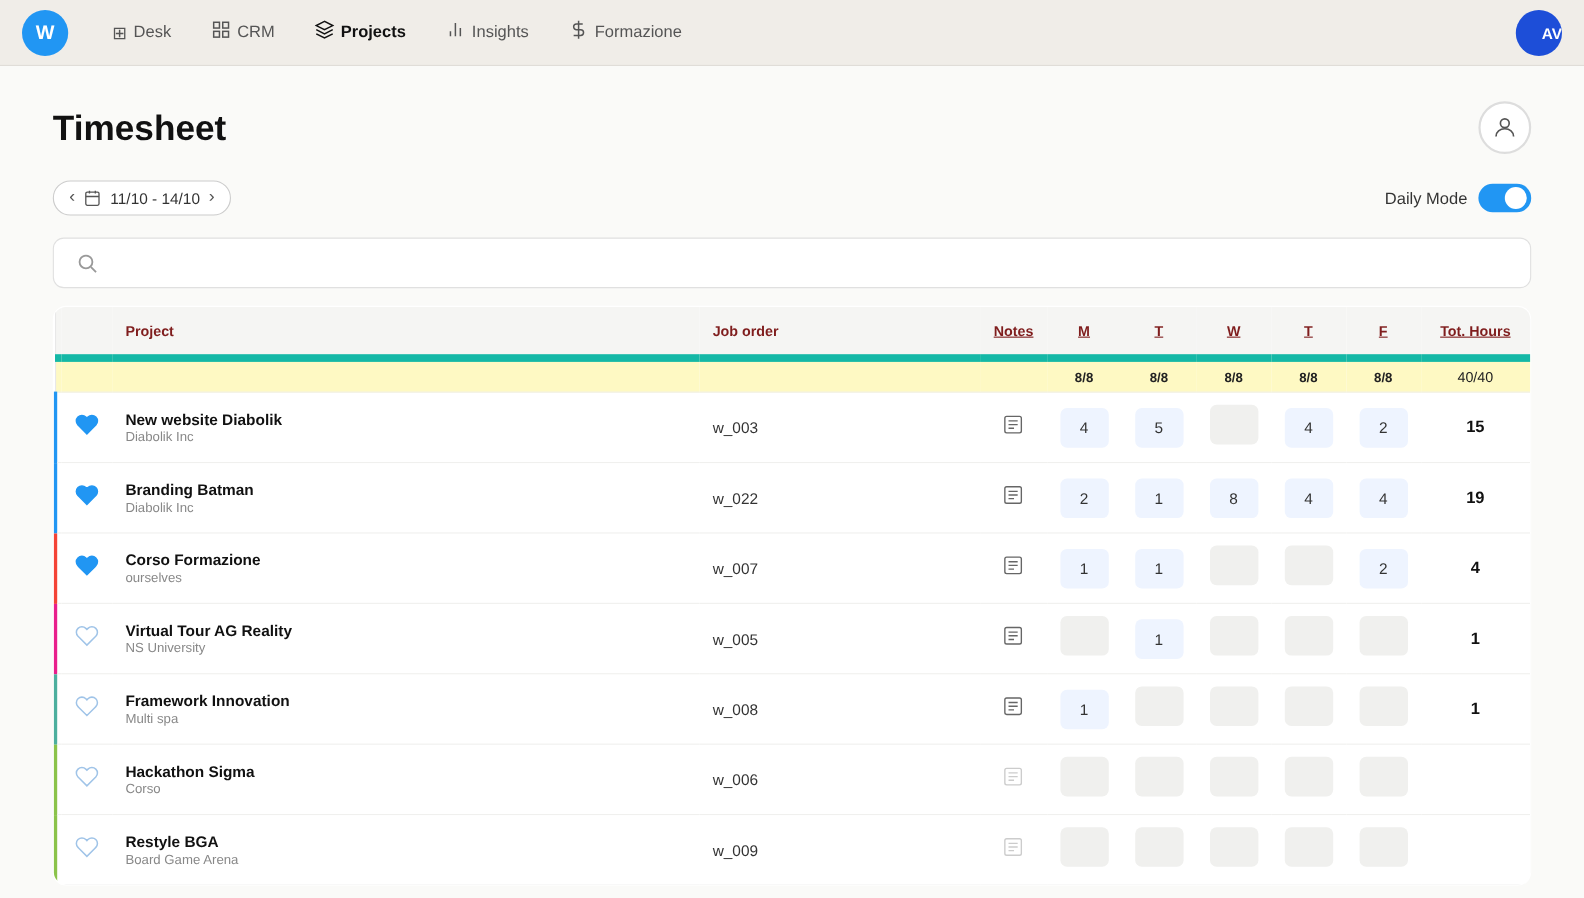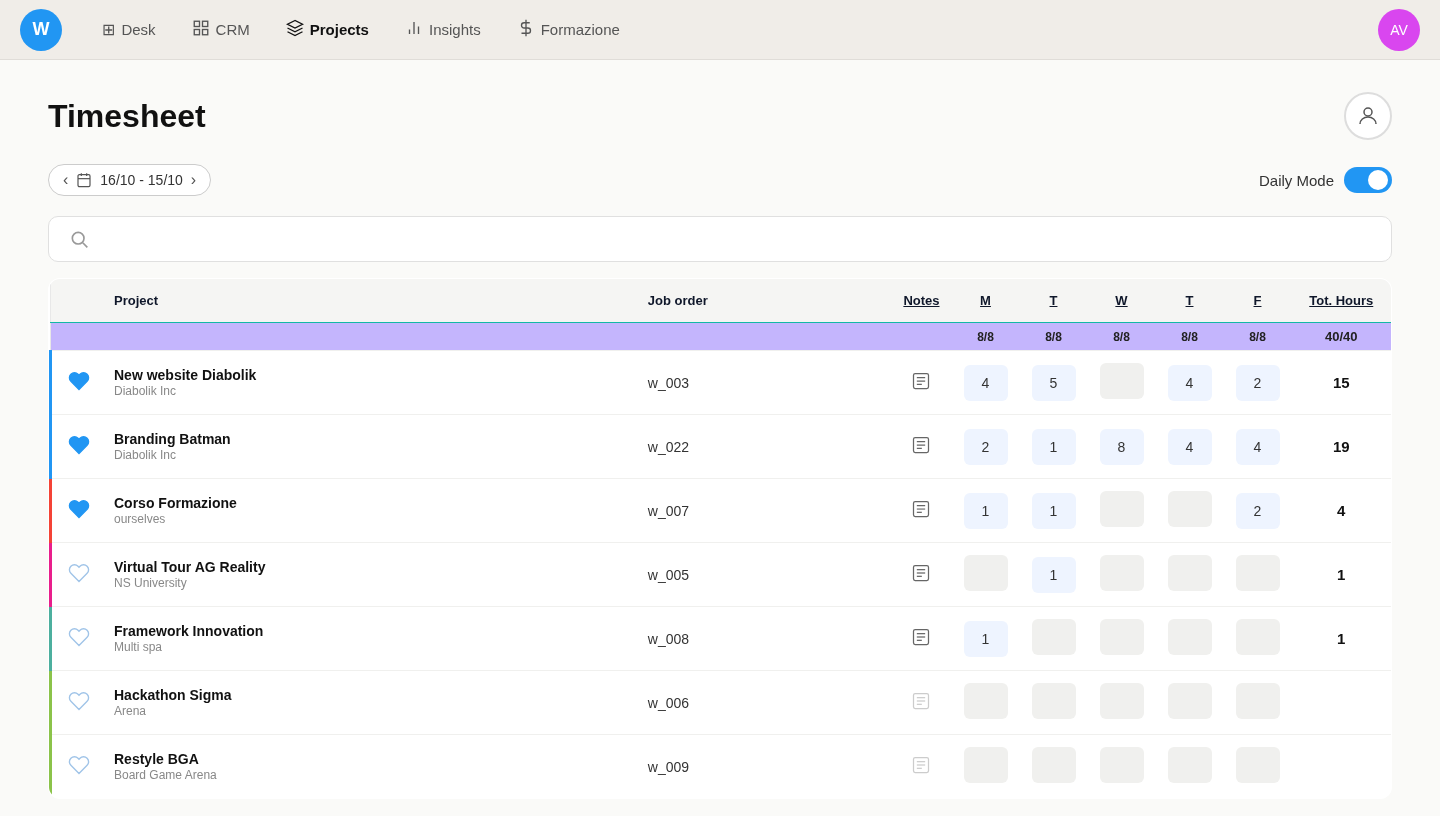--- a/index.html
+++ b/index.html
@@ -20,23 +20,23 @@
     .nav-item {
       display: flex; align-items: center; gap: 6px;
       padding: 8px 16px; border-radius: 8px; cursor: pointer;
       font-size: 15px; color: #555; text-decoration: none;
       transition: background 0.15s;
     }
     .nav-item.active { font-weight: 700; color: #111; }
     .nav-icon { font-size: 16px; }
     .nav-avatar {
       width: 42px; height: 42px; border-radius: 50%;
-      background: #d946ef; overflow: hidden; cursor: pointer;
-      display: flex; align-items: center; justify-content: center;
-      color: white; font-size: 14px; font-weight: 400;
+      background: #1d4ed8; overflow: hidden; cursor: pointer;
+      display: flex; align-items: center; justify-content: flex-end;
+      color: white; font-size: 14px; font-weight: 700;
     }
 
     
     .main-content {
       background: #fafaf8; min-height: calc(816px - 60px);
       padding: 32px 48px;
     }
 
     
     .page-header {
@@ -82,21 +82,21 @@
     .search-bar input {
       border: none; outline: none; font-size: 15px; color: #555; width: 100%; background: transparent;
     }
     .search-icon { color: #999; font-size: 18px; }
 
     
     .timesheet-table { width: 100%; border-collapse: collapse; background: white; border-radius: 12px; overflow: hidden; border: 1px solid #e8e8e8; }
     .timesheet-table thead tr { background: #f5f5f3; }
     .timesheet-table th {
       padding: 14px 12px; text-align: left; font-size: 13px; font-weight: 600;
-      color: #0f172a; border-bottom: 1px solid #14b8a6;
+      color: #7f1d1d; border-bottom: 7px solid #14b8a6;
     }
     .timesheet-table th.center { text-align: center; text-decoration: underline; }
     .timesheet-table td { padding: 0 12px; border-bottom: 1px solid #f0f0ee; }
 
     .project-row { height: 64px; }
     .project-row:last-child td { border-bottom: none; }
 
     .project-cell { display: flex; align-items: center; gap: 12px; }
 
     .project-name { font-size: 14px; font-weight: 600; color: #111; }
@@ -189,21 +189,21 @@
 
   <div class="date-controls">
     <div class="date-nav">
       <button class="date-nav-arrow">‹</button>
       <svg width="16" height="16" viewBox="0 0 24 24" fill="none" stroke="#555" stroke-width="1.8">
         <rect x="3" y="4" width="18" height="18" rx="2"></rect>
           <line x1="16" y1="2" x2="16" y2="6"></line>
           <line x1="8" y1="2" x2="8" y2="6"></line>
           <line x1="3" y1="10" x2="21" y2="10"></line>
       </svg>
-      <span>16/10 - 15/10</span>
+      <span>11/10 - 14/10</span>
       <button class="date-nav-arrow">›</button>
     </div>
     <div class="daily-mode">
       <span>Daily Mode</span>
       <div class="toggle-switch">
         <div class="toggle-knob"></div>
       </div>
     </div>
   </div>
 
@@ -222,32 +222,32 @@
         <th>Project</th>
         <th>Job order</th>
         <th class="center" style="width:60px;">Notes</th>
         <th class="center" style="width:64px;">M</th>
         <th class="center" style="width:64px;">T</th>
         <th class="center" style="width:64px;">W</th>
         <th class="center" style="width:64px;">T</th>
         <th class="center" style="width:64px;">F</th>
         <th class="center" style="width:100px;">Tot. Hours</th>
       </tr>
-      <tr style="background:#c4b5fd;">
+      <tr style="background:#fef9c3;">
         <td style="width:6px; padding:0;"></td>
         <td></td>
         <td></td>
         <td></td>
         <td></td>
         <td class="hours-summary" style="text-align:center; padding:6px 0; font-size:12px; font-weight:700; color:#222;">8/8</td>
         <td class="hours-summary" style="text-align:center; padding:6px 0; font-size:12px; font-weight:700; color:#222;">8/8</td>
         <td class="hours-summary" style="text-align:center; padding:6px 0; font-size:12px; font-weight:700; color:#222;">8/8</td>
         <td class="hours-summary" style="text-align:center; padding:6px 0; font-size:12px; font-weight:700; color:#222;">8/8</td>
         <td class="hours-summary" style="text-align:center; padding:6px 0; font-size:12px; font-weight:700; color:#222;">8/8</td>
-        <td class="hours-summary total" style="text-align:center; padding:6px 0; font-size:13px; font-weight:700; color:#222;">40/40</td>
+        <td class="hours-summary total" style="text-align:center; padding:6px 0; font-size:13px; font-weight:400; color:#222;">40/40</td>
       </tr>
     </thead>
     <tbody id="table-body">
     <tr class="project-row">
     <td style="width:6px; padding:0; border-left:4px solid #2196f3;"></td>
     <td style="width:44px; text-align:center;">
       <svg width="22" height="22" viewBox="0 0 24 24" fill="#2196f3" stroke="#2196f3" stroke-width="1.5">
               <path d="M20.84 4.61a5.5 5.5 0 0 0-7.78 0L12 5.67l-1.06-1.06a5.5 5.5 0 0 0-7.78 7.78l1.06 1.06L12 21.23l7.78-7.78 1.06-1.06a5.5 5.5 0 0 0 0-7.78z"></path>
             </svg>
     </td>
@@ -453,21 +453,21 @@
     <td style="width:6px; padding:0; border-left:4px solid #8bc34a;"></td>
     <td style="width:44px; text-align:center;">
       <svg width="22" height="22" viewBox="0 0 24 24" fill="none" stroke="#a0c4e8" stroke-width="1.5">
               <path d="M20.84 4.61a5.5 5.5 0 0 0-7.78 0L12 5.67l-1.06-1.06a5.5 5.5 0 0 0-7.78 7.78l1.06 1.06L12 21.23l7.78-7.78 1.06-1.06a5.5 5.5 0 0 0 0-7.78z"></path>
             </svg>
     </td>
     <td>
       <div class="project-cell">
         <div>
           <div class="project-name">Hackathon Sigma</div>
-          <div class="project-client">Arena</div>
+          <div class="project-client">Corso</div>
         </div>
       </div>
     </td>
     <td class="job-order">w_006</td>
     <td style="text-align:center;">
       <svg width="20" height="20" viewBox="0 0 24 24" fill="none" stroke="#ccc" stroke-width="1.5">
               <rect x="3" y="3" width="18" height="18" rx="2"></rect>
               <line x1="7" y1="8" x2="17" y2="8"></line>
               <line x1="7" y1="12" x2="17" y2="12"></line>
               <line x1="7" y1="16" x2="13" y2="16"></line>

